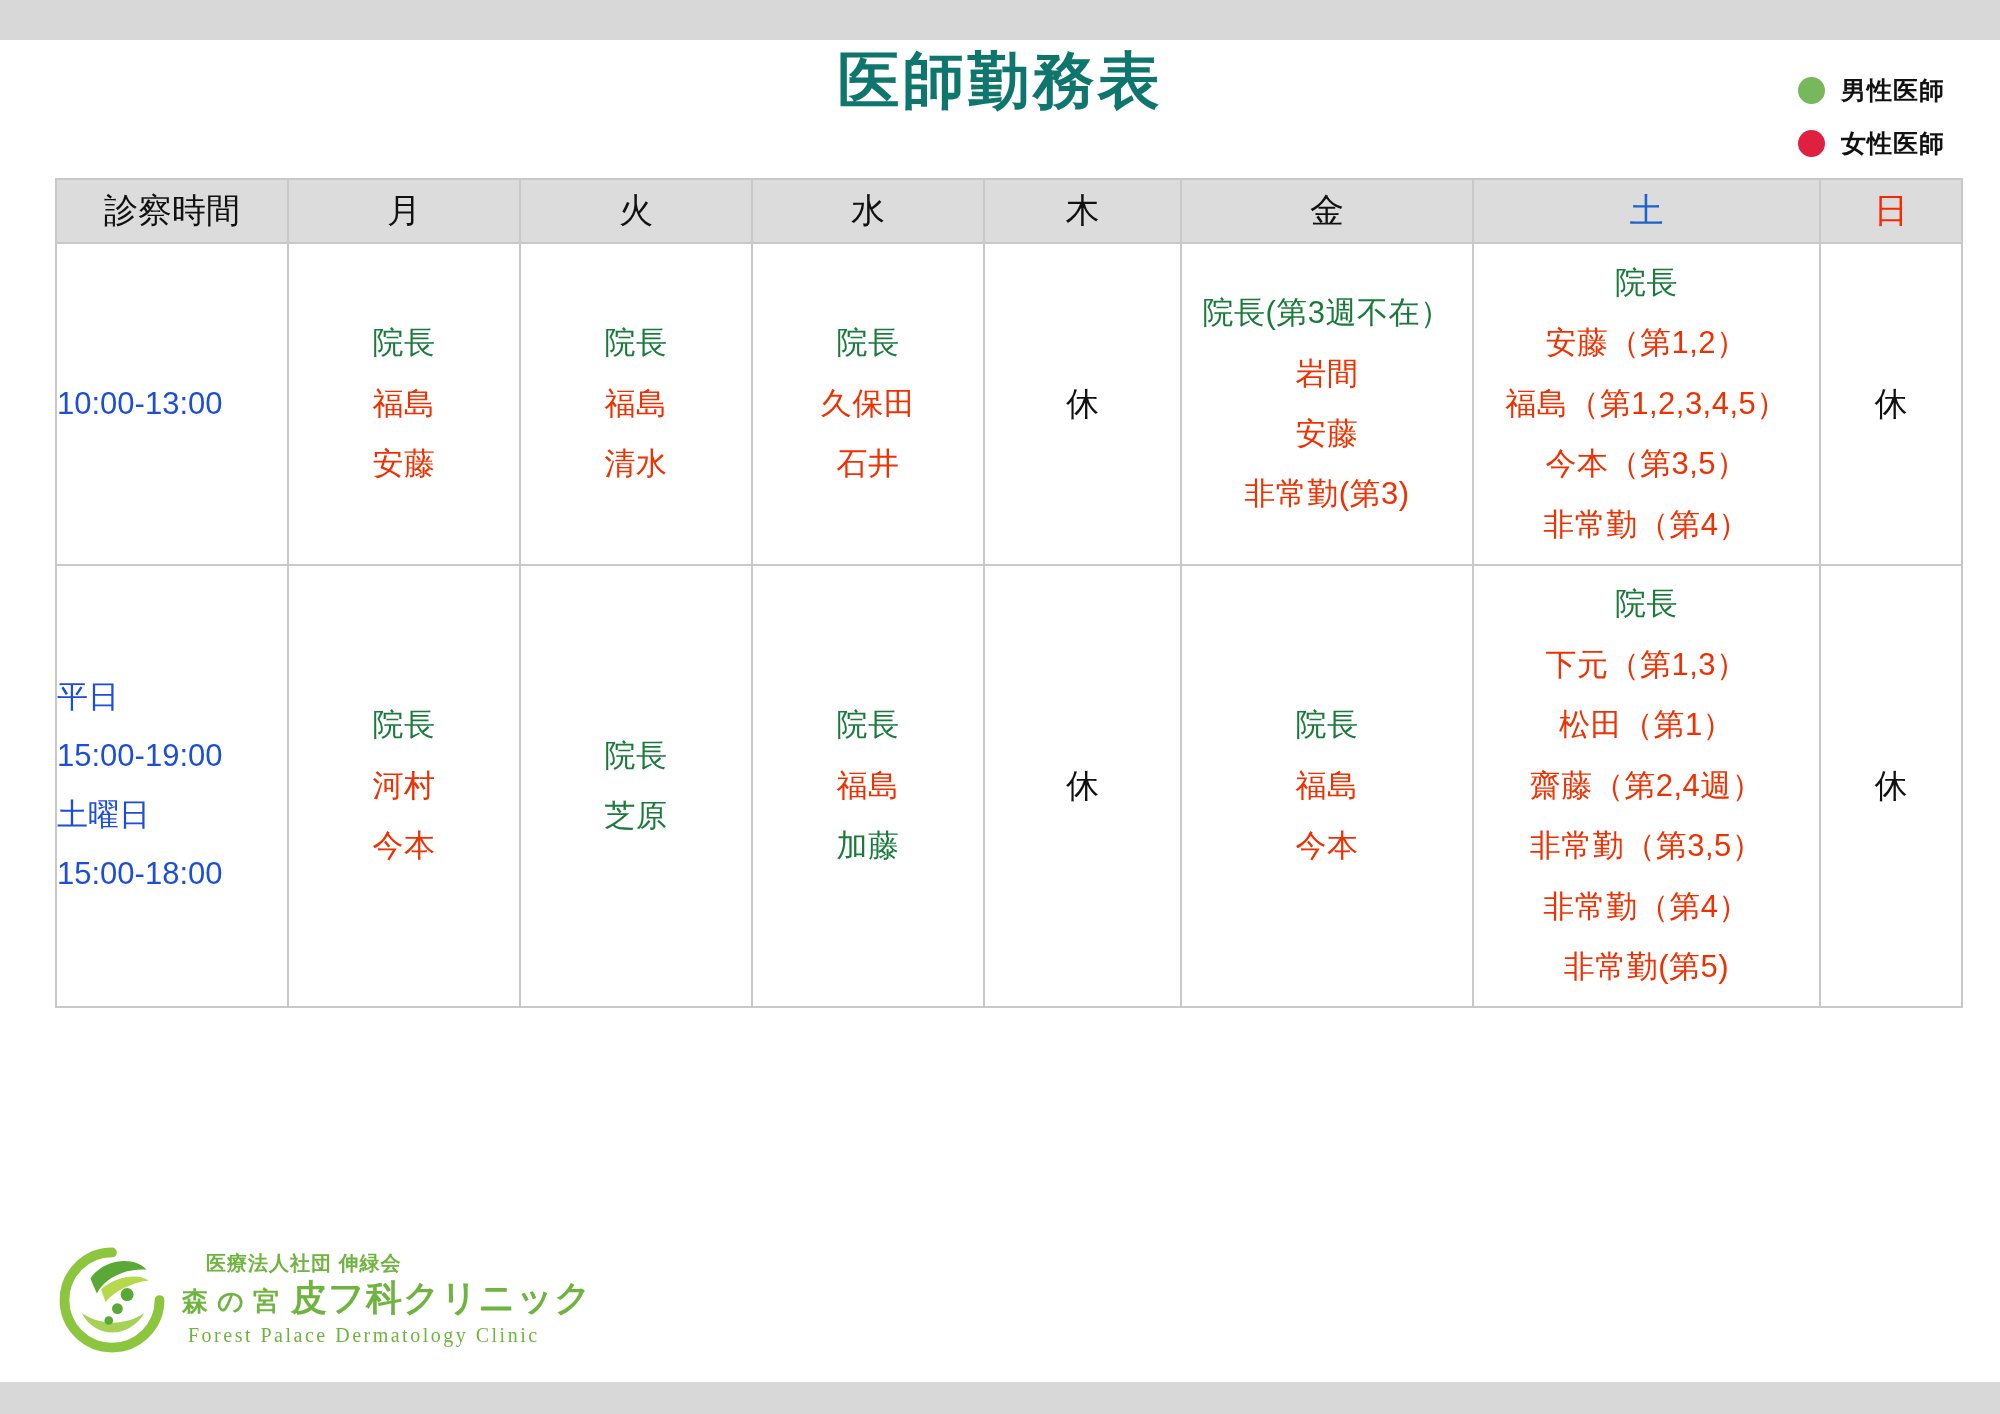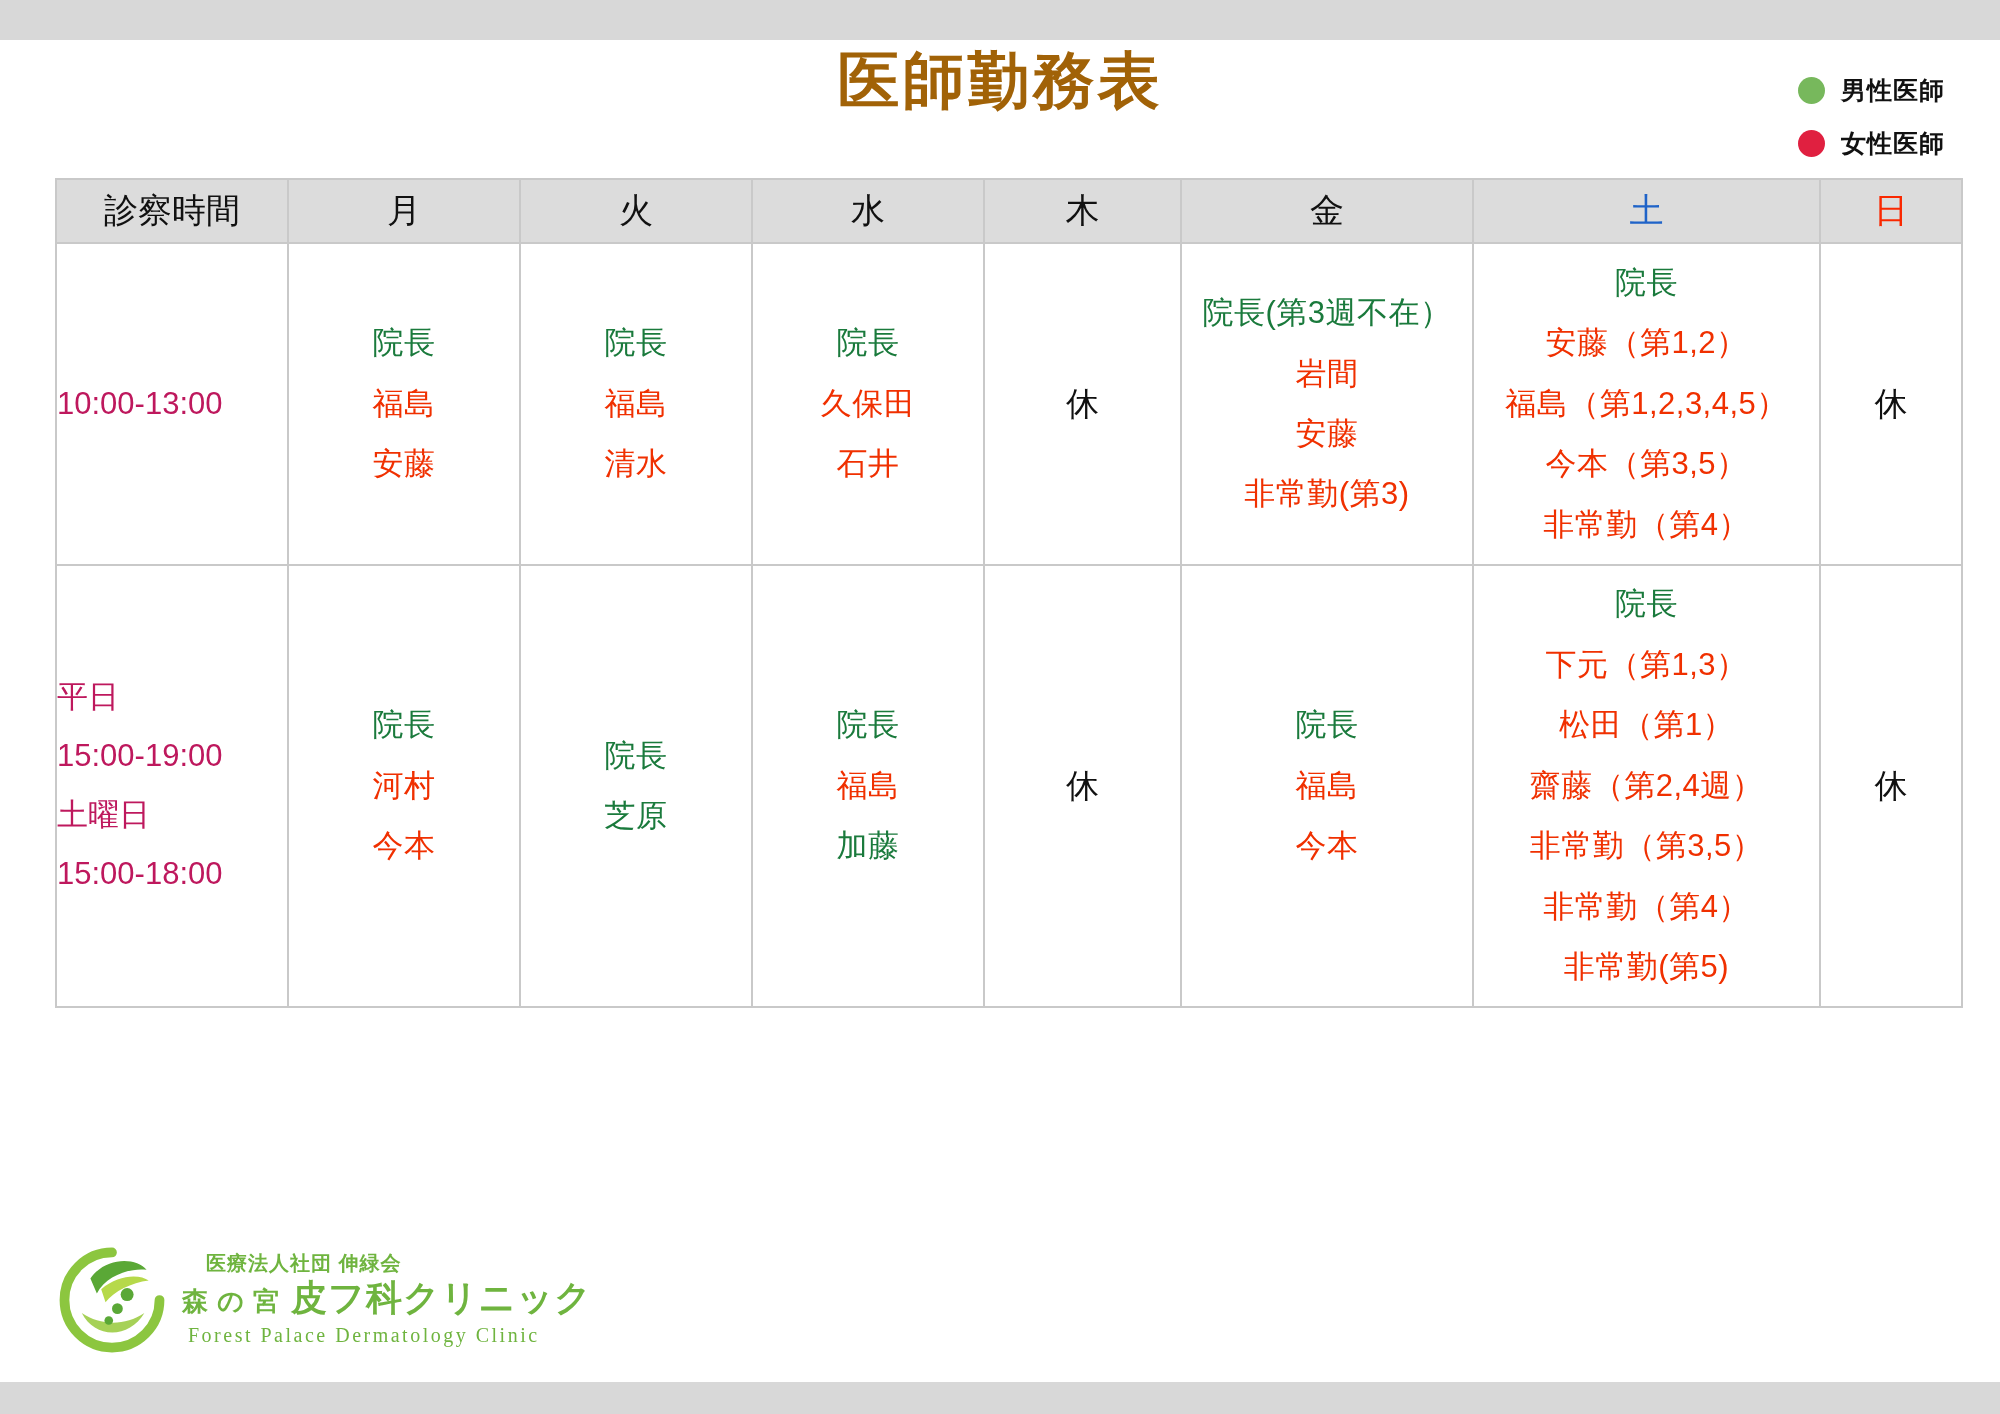--- a/index.html
+++ b/index.html
@@ -42,21 +42,21 @@
     height: 98px;
   }
   .page-title {
     position: absolute;
     left: 0; right: 0;
     top: 10px;
     text-align: center;
     font-size: 62px;
     font-weight: bold;
     letter-spacing: 3px;
-    color: #a16207;
+    color: #0f766e;
     line-height: 1;
   }
   .legend {
     position: absolute;
     right: 55px;
     top: 20px;
     display: flex;
     flex-direction: column;
     gap: 6px;
   }
@@ -119,21 +119,21 @@
   th .daylabel-sun { color: #fa2800; }
 
   td.cell {
     padding: 18px 6px;
   }
   .row-1 td.cell { height: 320px; }
   .row-2 td.cell { height: 440px; }
 
   .time-cell {
     font-size: 31px;
-    color: #be185d;
+    color: #1d4ed8;
     line-height: 1.9;
   }
   .time-cell .tline { display: block; }
 
   .entries {
     display: flex;
     flex-direction: column;
     justify-content: center;
     align-items: center;
     gap: 0;

